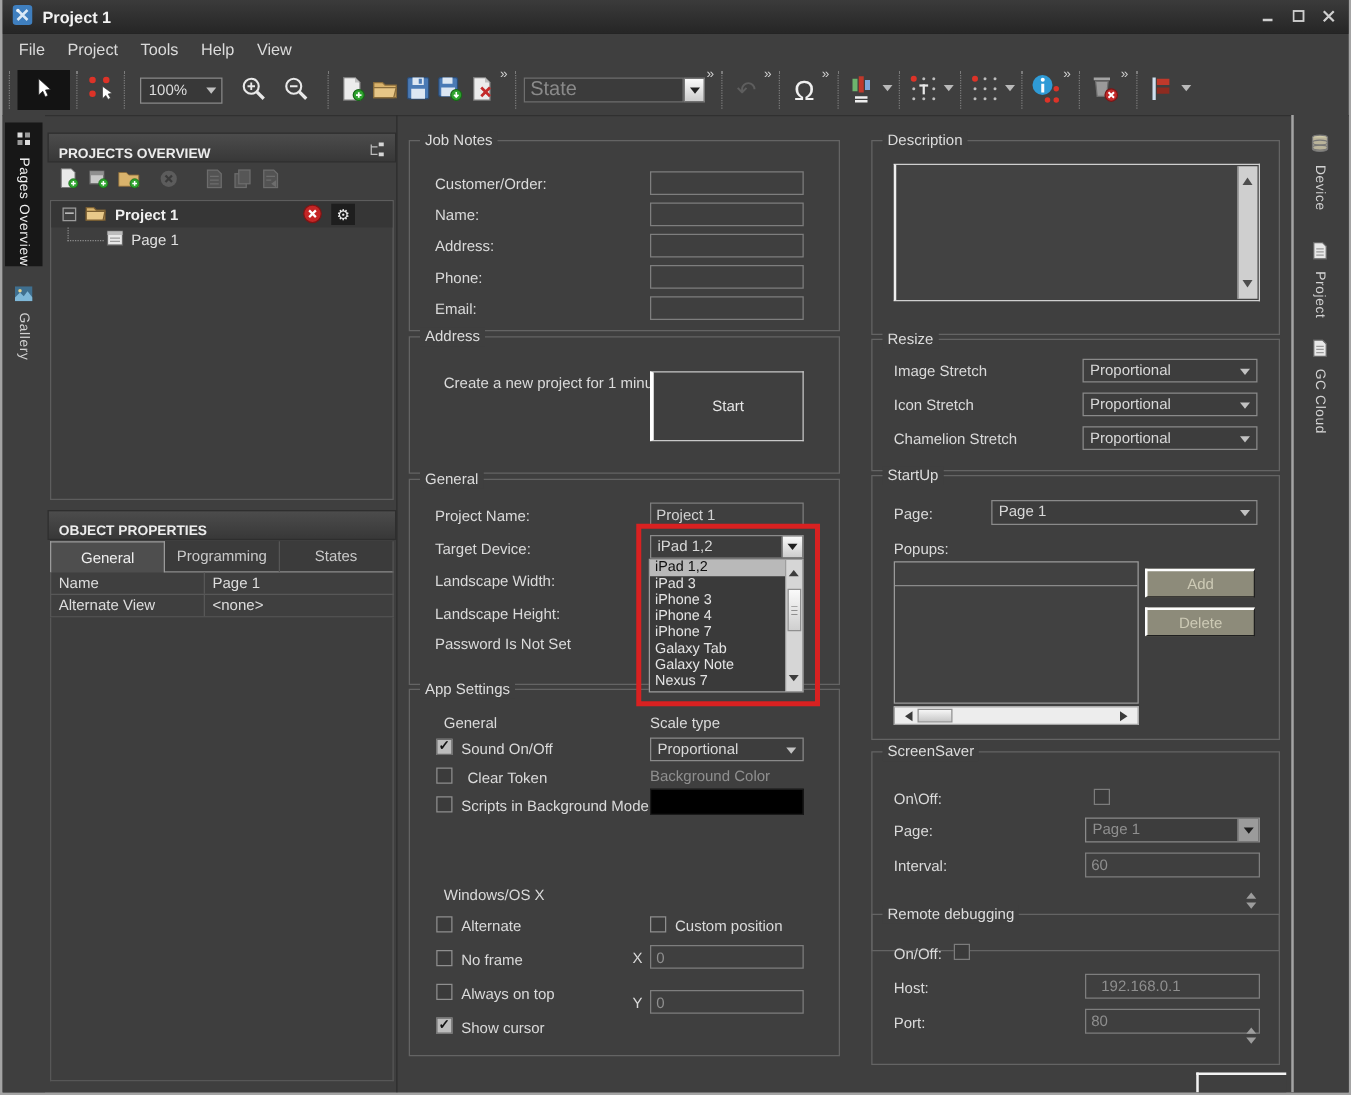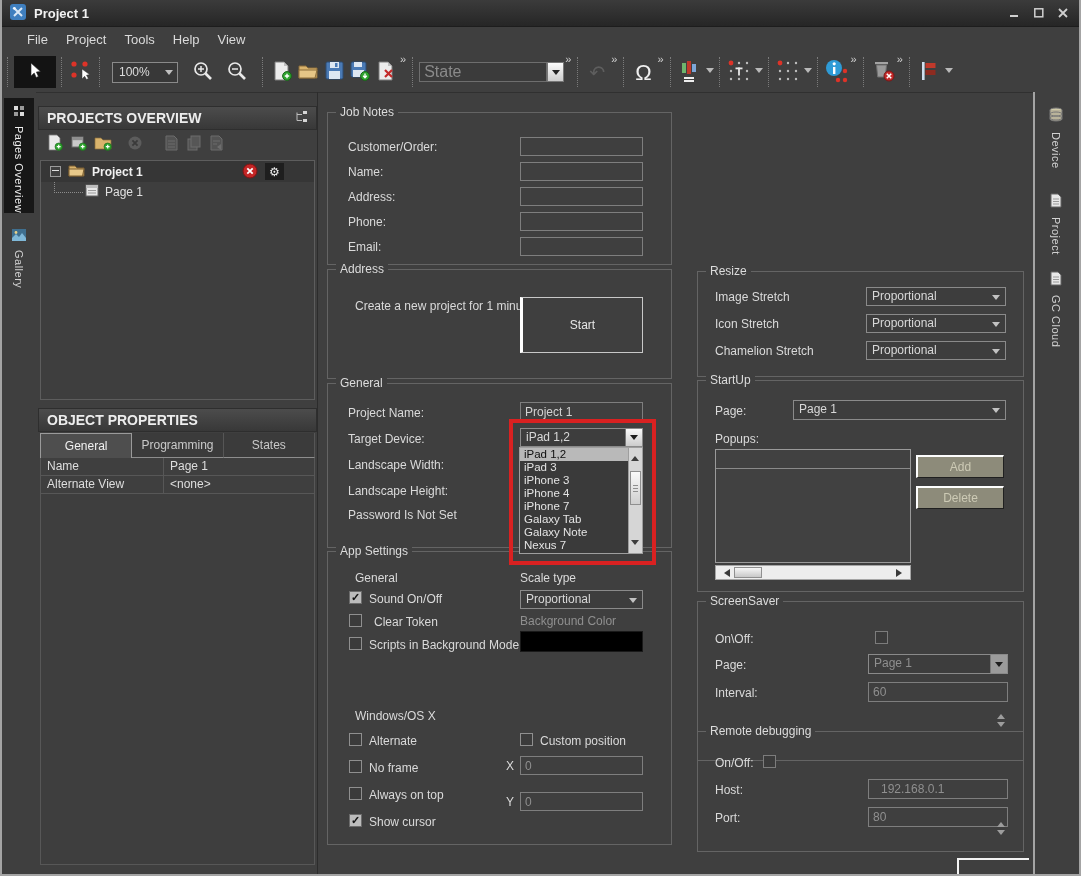--- a/index.html
+++ b/index.html
@@ -2,42 +2,42 @@
 <html><head>
 <meta charset="utf-8">
 <style>
   html,body{margin:0;padding:0;background:#6b6b6b;font-family:"Liberation Sans",sans-serif;}
   #app{position:relative;width:1081px;height:876px;background:#3f3f3f;border:2px solid #a4a4a4;border-top:none;box-sizing:border-box;overflow:hidden;color:#d6d6d6;font-size:12px;}
   
   .titlebar{position:absolute;left:0;top:0;right:0;height:26px;background:linear-gradient(#3b3b3b,#262626);display:flex;align-items:center;padding:0 8px;gap:8px;border-bottom:1px solid #1d1d1d;}
   .title{font-weight:bold;font-size:13px;color:#f2f2f2;}
   .wctrls{margin-left:auto;display:flex;gap:7px;align-items:center;}
   .wbtn{width:17px;height:15px;display:flex;align-items:center;justify-content:center;}
-  .menubar{position:absolute;left:0;top:27px;right:0;height:25px;display:flex;align-items:center;padding:0 4px;margin-left:12px;}
+  .menubar{position:absolute;left:0;top:27px;right:0;height:25px;display:flex;align-items:center;padding:0 4px;}
   .menu-item{padding:3px 9px;color:#dadada;font-size:13px;}
   .toolbar{position:absolute;left:0;top:52px;right:0;height:40px;display:flex;align-items:center;border-bottom:1px solid #303030;}
   .tsep{width:1px;height:30px;border-left:1px dotted #7b7b7b;margin:0 5px;flex:none;}
   .tbtn{display:flex;align-items:center;justify-content:center;min-width:26px;height:32px;flex:none;}
   .tbtn.active{background:#131313;width:42px;}
   .ovf{color:#d0d0d0;font-size:11px;align-self:flex-start;margin:1px 1px 0 1px;flex:none;}
   .tri-d{width:0;height:0;border:4px solid transparent;border-top:5px solid #b9b9b9;margin-left:3px;flex:none;align-self:center;}
   .glyph{font-size:19px;line-height:19px;}
   .zoomcombo{position:relative;width:66px;height:21px;background:#383838;border:1px solid #8a8a8a;box-sizing:border-box;color:#dcdcdc;line-height:19px;padding-left:6px;margin-left:6px;flex:none;}
   .zoomcombo .car{position:absolute;right:4px;top:7px;border:4px solid transparent;border-top:5px solid #c0c0c0;}
   .stateinput{width:128px;height:20px;background:#3b3b3b;border:1px solid #6e6e6e;color:#8f8f8f;font-size:16px;padding:0 4px;box-sizing:border-box;font-family:inherit;flex:none;}
   .stateinput::placeholder{color:#8a8a8a;}
   .litedrop{width:17px;height:20px;background:linear-gradient(#fbfbfb,#cccccc);border:1px solid #777;box-sizing:border-box;display:flex;align-items:center;justify-content:center;flex:none;}
   .litedrop .t{width:0;height:0;border:4px solid transparent;border-top:5px solid #222;margin-top:4px;}
   
   .lstrip{position:absolute;left:0;top:92px;width:34px;bottom:0;background:#3f3f3f;}
   .rstrip{position:absolute;right:0;top:92px;width:44px;bottom:0;background:#3f3f3f;border-left:2px solid #a4a4a4;}
   .stab{position:absolute;display:flex;flex-direction:column;align-items:center;gap:6px;padding-top:7px;box-sizing:border-box;}
   .vtext{writing-mode:vertical-rl;font-size:11px;letter-spacing:0.5px;white-space:nowrap;}
   
-  .pheader{position:absolute;height:24px;background:linear-gradient(#4c4c4c,#383838);border:1px solid #2e2e2e;box-sizing:border-box;display:flex;align-items:center;padding:0 8px;font-weight:bold;font-size:14px;color:#ededed;gap:28px;}
+  .pheader{position:absolute;height:24px;background:linear-gradient(#4c4c4c,#383838);border:1px solid #2e2e2e;box-sizing:border-box;display:flex;align-items:flex-end;padding:0 8px;font-weight:bold;font-size:11px;color:#ededed;gap:28px;}
   .ptoolbar{position:absolute;display:flex;align-items:center;gap:7px;padding-left:8px;box-sizing:border-box;}
   .treebox{position:absolute;border:1px solid #5d5d5d;background:#3e3e3e;box-sizing:border-box;}
   .trow1{position:relative;height:21px;display:flex;align-items:center;background:#363636;}
   .expander{width:9px;height:9px;border:1px solid #9b9b9b;position:relative;margin-left:9px;flex:none;background:#3f3f3f;}
   .expander::after{content:"";position:absolute;left:1px;right:1px;top:3px;height:1px;background:#e0e0e0;}
   .tname{font-weight:bold;color:#f0f0f0;margin-left:7px;font-size:12px;}
   .redx{position:absolute;left:201px;top:2px;}
   .gearbtn{position:absolute;left:224px;top:2px;width:19px;height:17px;background:#1e1e1e;display:flex;align-items:center;justify-content:center;color:#ececec;font-size:12px;line-height:12px;}
   .conn{position:absolute;left:13px;top:21px;width:28px;height:10px;border-left:1px dotted #8c8c8c;border-bottom:1px dotted #8c8c8c;}
   .trow2{position:relative;height:19px;display:flex;align-items:center;padding-left:44px;color:#e0e0e0;}
@@ -494,20 +494,29 @@
     <div class="opt">Galaxy Note</div>
     <div class="opt">Nexus 7</div>
     <div class="ddscroll">
       <span class="au"></span>
       <span class="sthumb"></span>
       <span class="ad"></span>
     </div>
   </div>
   <div class="redbox"></div>
 
+  <div class="group" style="left:695px;top:112px;width:327px;height:156px">
+    <span class="gtitle">Description</span>
+    <div class="descbox" style="left:17px;top:18px;width:293px;height:110px">
+      <div class="vscroll">
+          <span class="au"></span>
+          <span class="ad"></span>
+        </div>
+    </div>
+  </div>
 
   <div class="group" style="left:695px;top:271px;width:327px;height:106px">
     <span class="gtitle">Resize</span>
     <span class="lbl" style="left:17px;top:18px">Image Stretch</span>
     <div class="combo" style="left:168px;top:15px;width:140px"><span>Proportional</span><span class="car"></span></div>
     <span class="lbl" style="left:17px;top:45px">Icon Stretch</span>
     <div class="combo" style="left:168px;top:42px;width:140px"><span>Proportional</span><span class="car"></span></div>
     <span class="lbl" style="left:17px;top:72px">Chamelion Stretch</span>
     <div class="combo" style="left:168px;top:69px;width:140px"><span>Proportional</span><span class="car"></span></div>
   </div>

